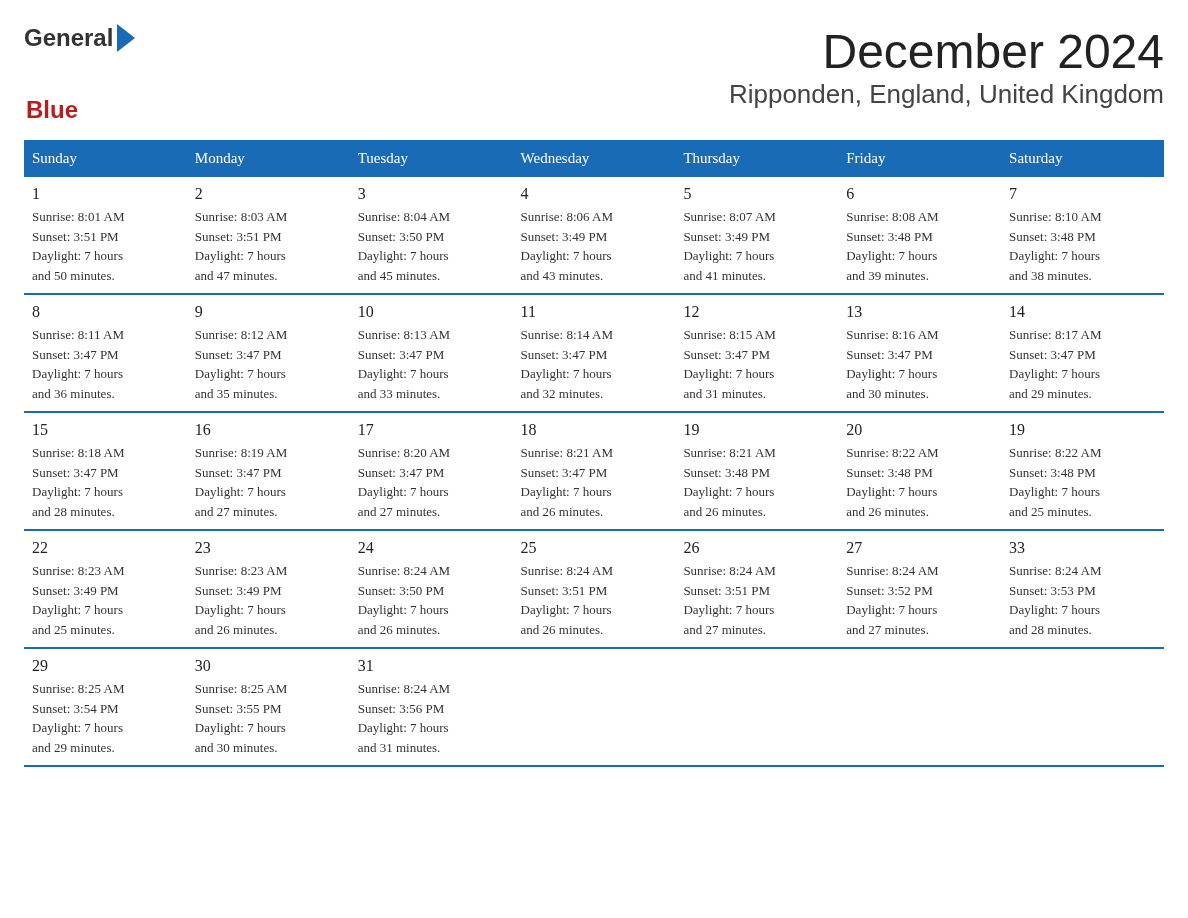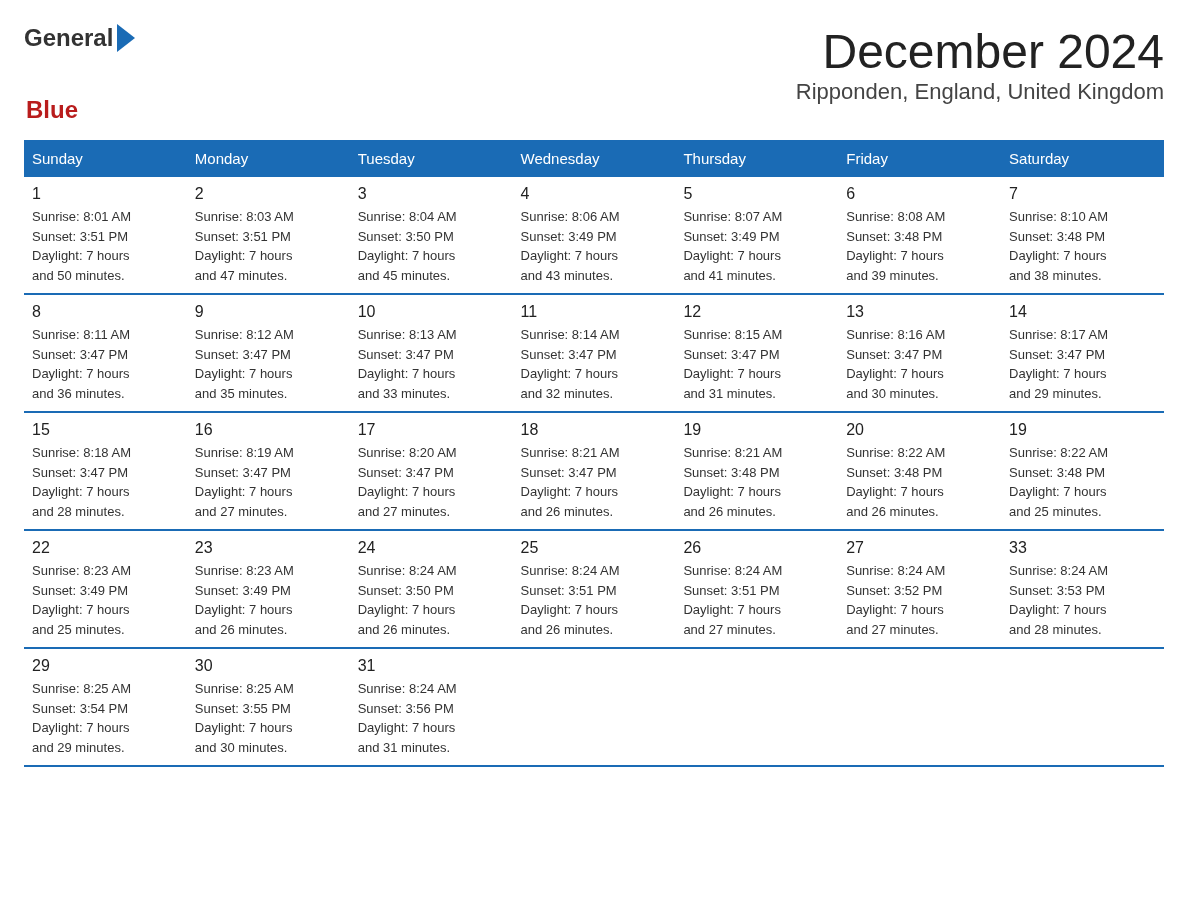--- a/index.html
+++ b/index.html
@@ -24,27 +24,28 @@
     }
     .title-block {
       text-align: right;
     }
     .title-block h1 {
       font-size: 48px;
       font-weight: normal;
       color: #222;
     }
     .title-block h2 {
-      font-size: 22px;
+      font-size: 26px;
       font-weight: normal;
       color: #444;
     }
     table {
       width: 100%;
       border-collapse: collapse;
+      font-family: Liberation Serif, serif;
     }
     thead tr th {
       background-color: #1a6bb5;
       color: #fff;
       padding: 10px 8px;
       text-align: left;
       font-size: 15px;
       font-weight: normal;
     }
     tbody tr {

